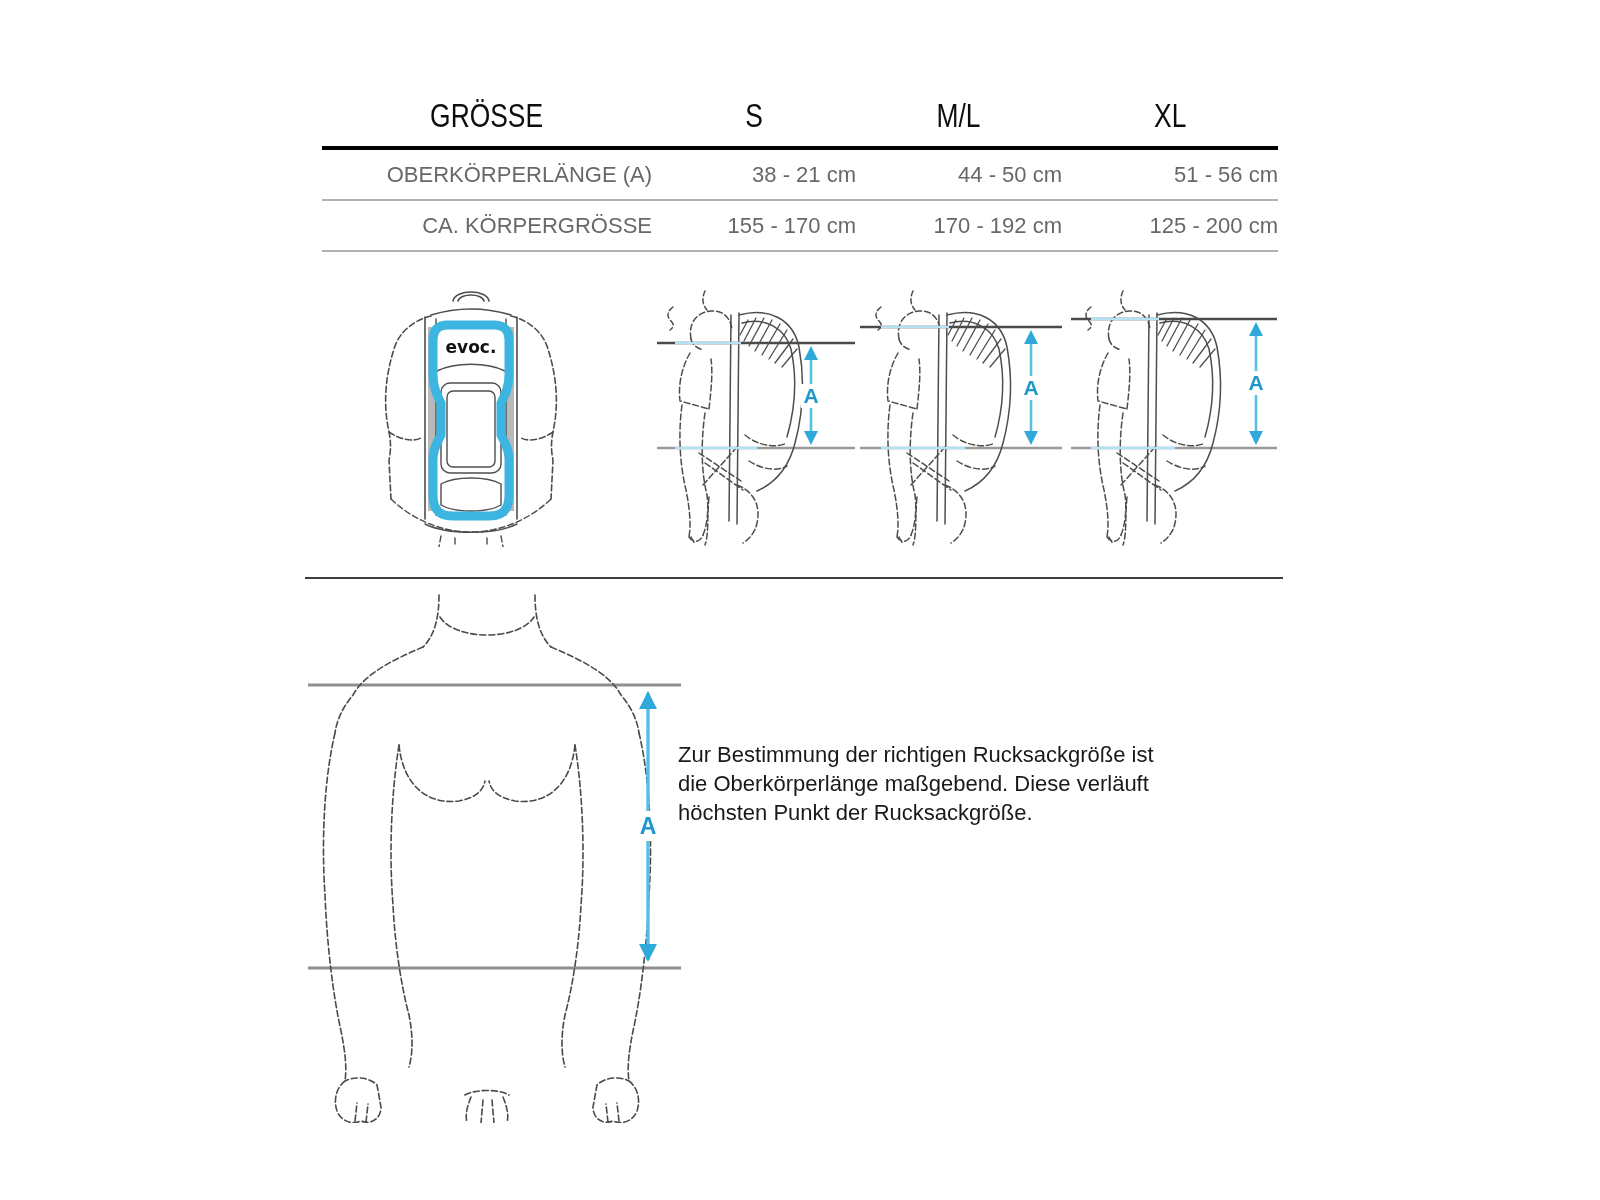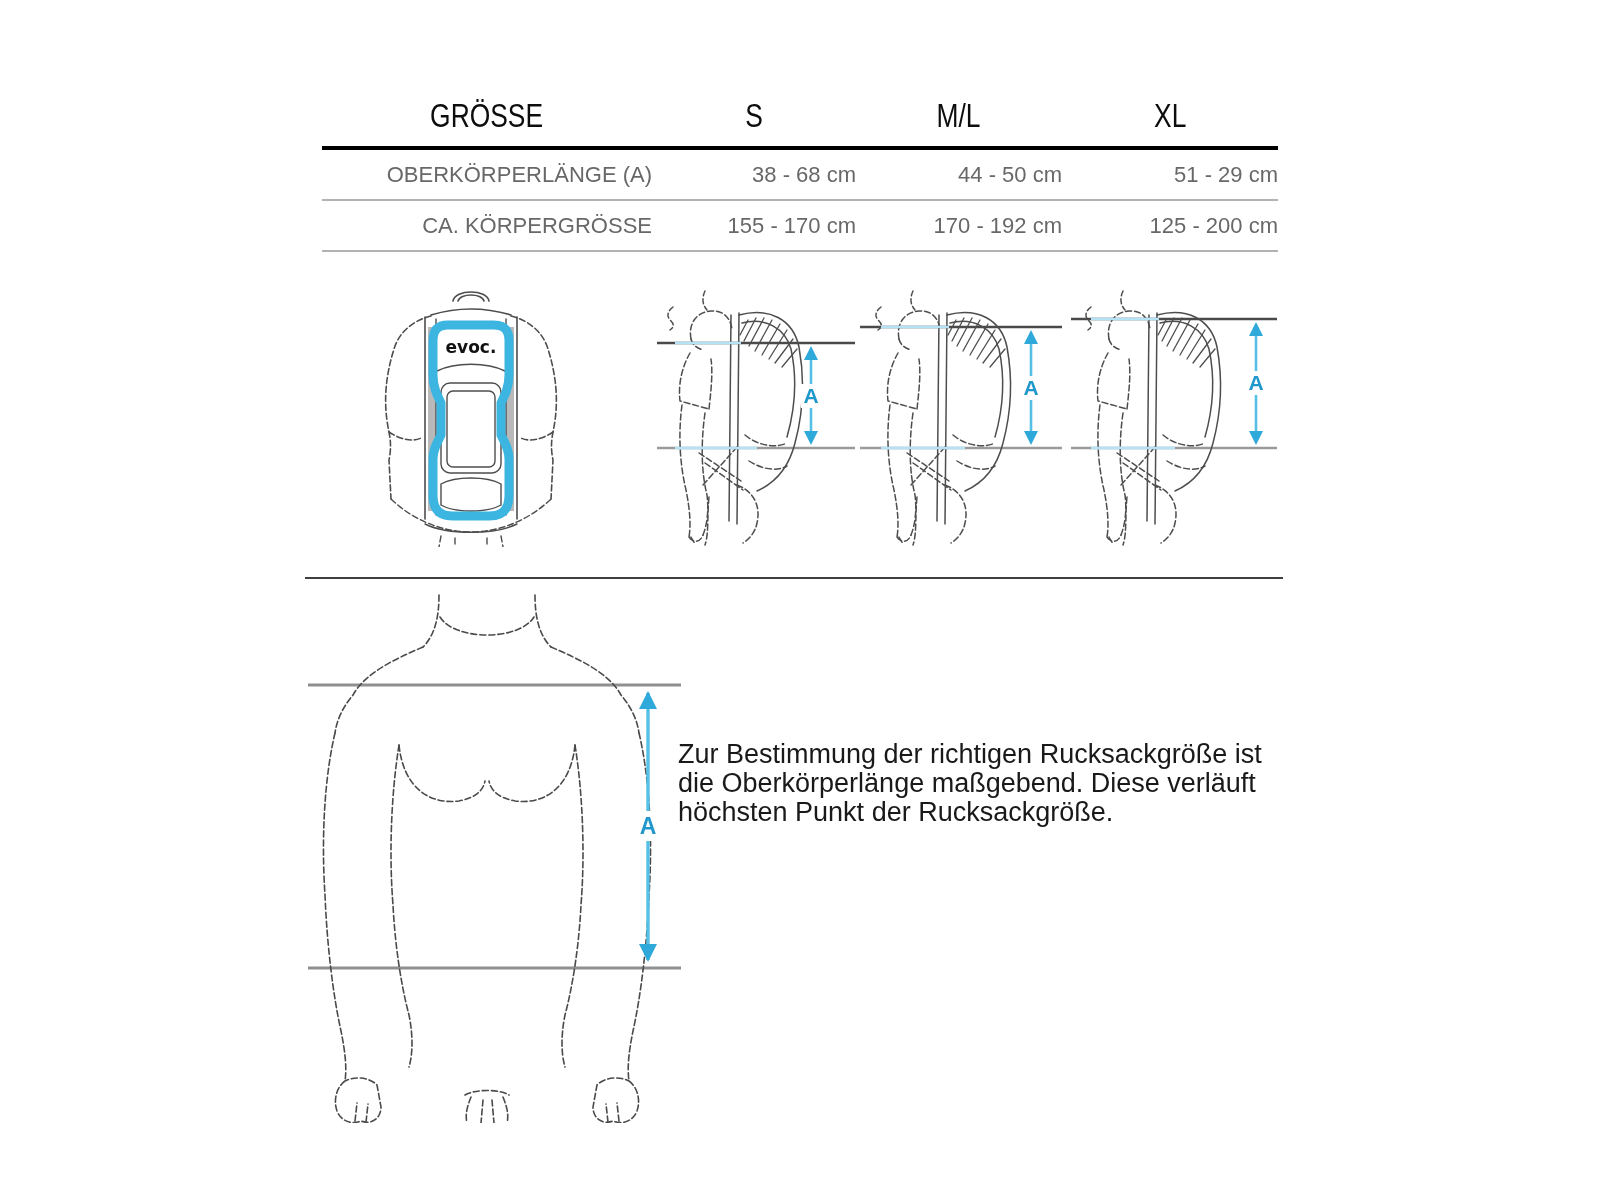--- a/index.html
+++ b/index.html
@@ -33,43 +33,43 @@
   .fig svg { display:block; }
 
   .separator {
     position:absolute; left:305px; top:577px; width:978px; height:2px;
     background:#3e3e3e;
   }
 
   
   .description {
     position:absolute; left:678px; top:740px; width:600px;
-    font-size:27px; line-height:29px; color:#191919;
+    font-size:22px; line-height:29px; color:#191919;
   }
   .description .b { font-weight:normal; }
 
   .hidden-defs { position:absolute; width:0; height:0; overflow:hidden; }
 </style>
 </head>
 <body>
 
 <div class="canvas">
 
   <section class="size-table">
     <div class="t-head">
       <span class="hcell">GRÖSSE</span>
       <span class="hcell">S</span>
       <span class="hcell">M/L</span>
       <span class="hcell">XL</span>
     </div>
     <div class="t-row">
       <span class="cell">OBERKÖRPERLÄNGE (A)</span>
-      <span class="cell">38 - 68 cm</span>
+      <span class="cell">38 - 21 cm</span>
       <span class="cell">44 - 50 cm</span>
-      <span class="cell">51 - 29 cm</span>
+      <span class="cell">51 - 56 cm</span>
     </div>
     <div class="t-row">
       <span class="cell">CA. KÖRPERGRÖSSE</span>
       <span class="cell">155 - 170 cm</span>
       <span class="cell">170 - 192 cm</span>
       <span class="cell">125 - 200 cm</span>
     </div>
   </section>
 
   <svg class="hidden-defs" aria-hidden="true">

